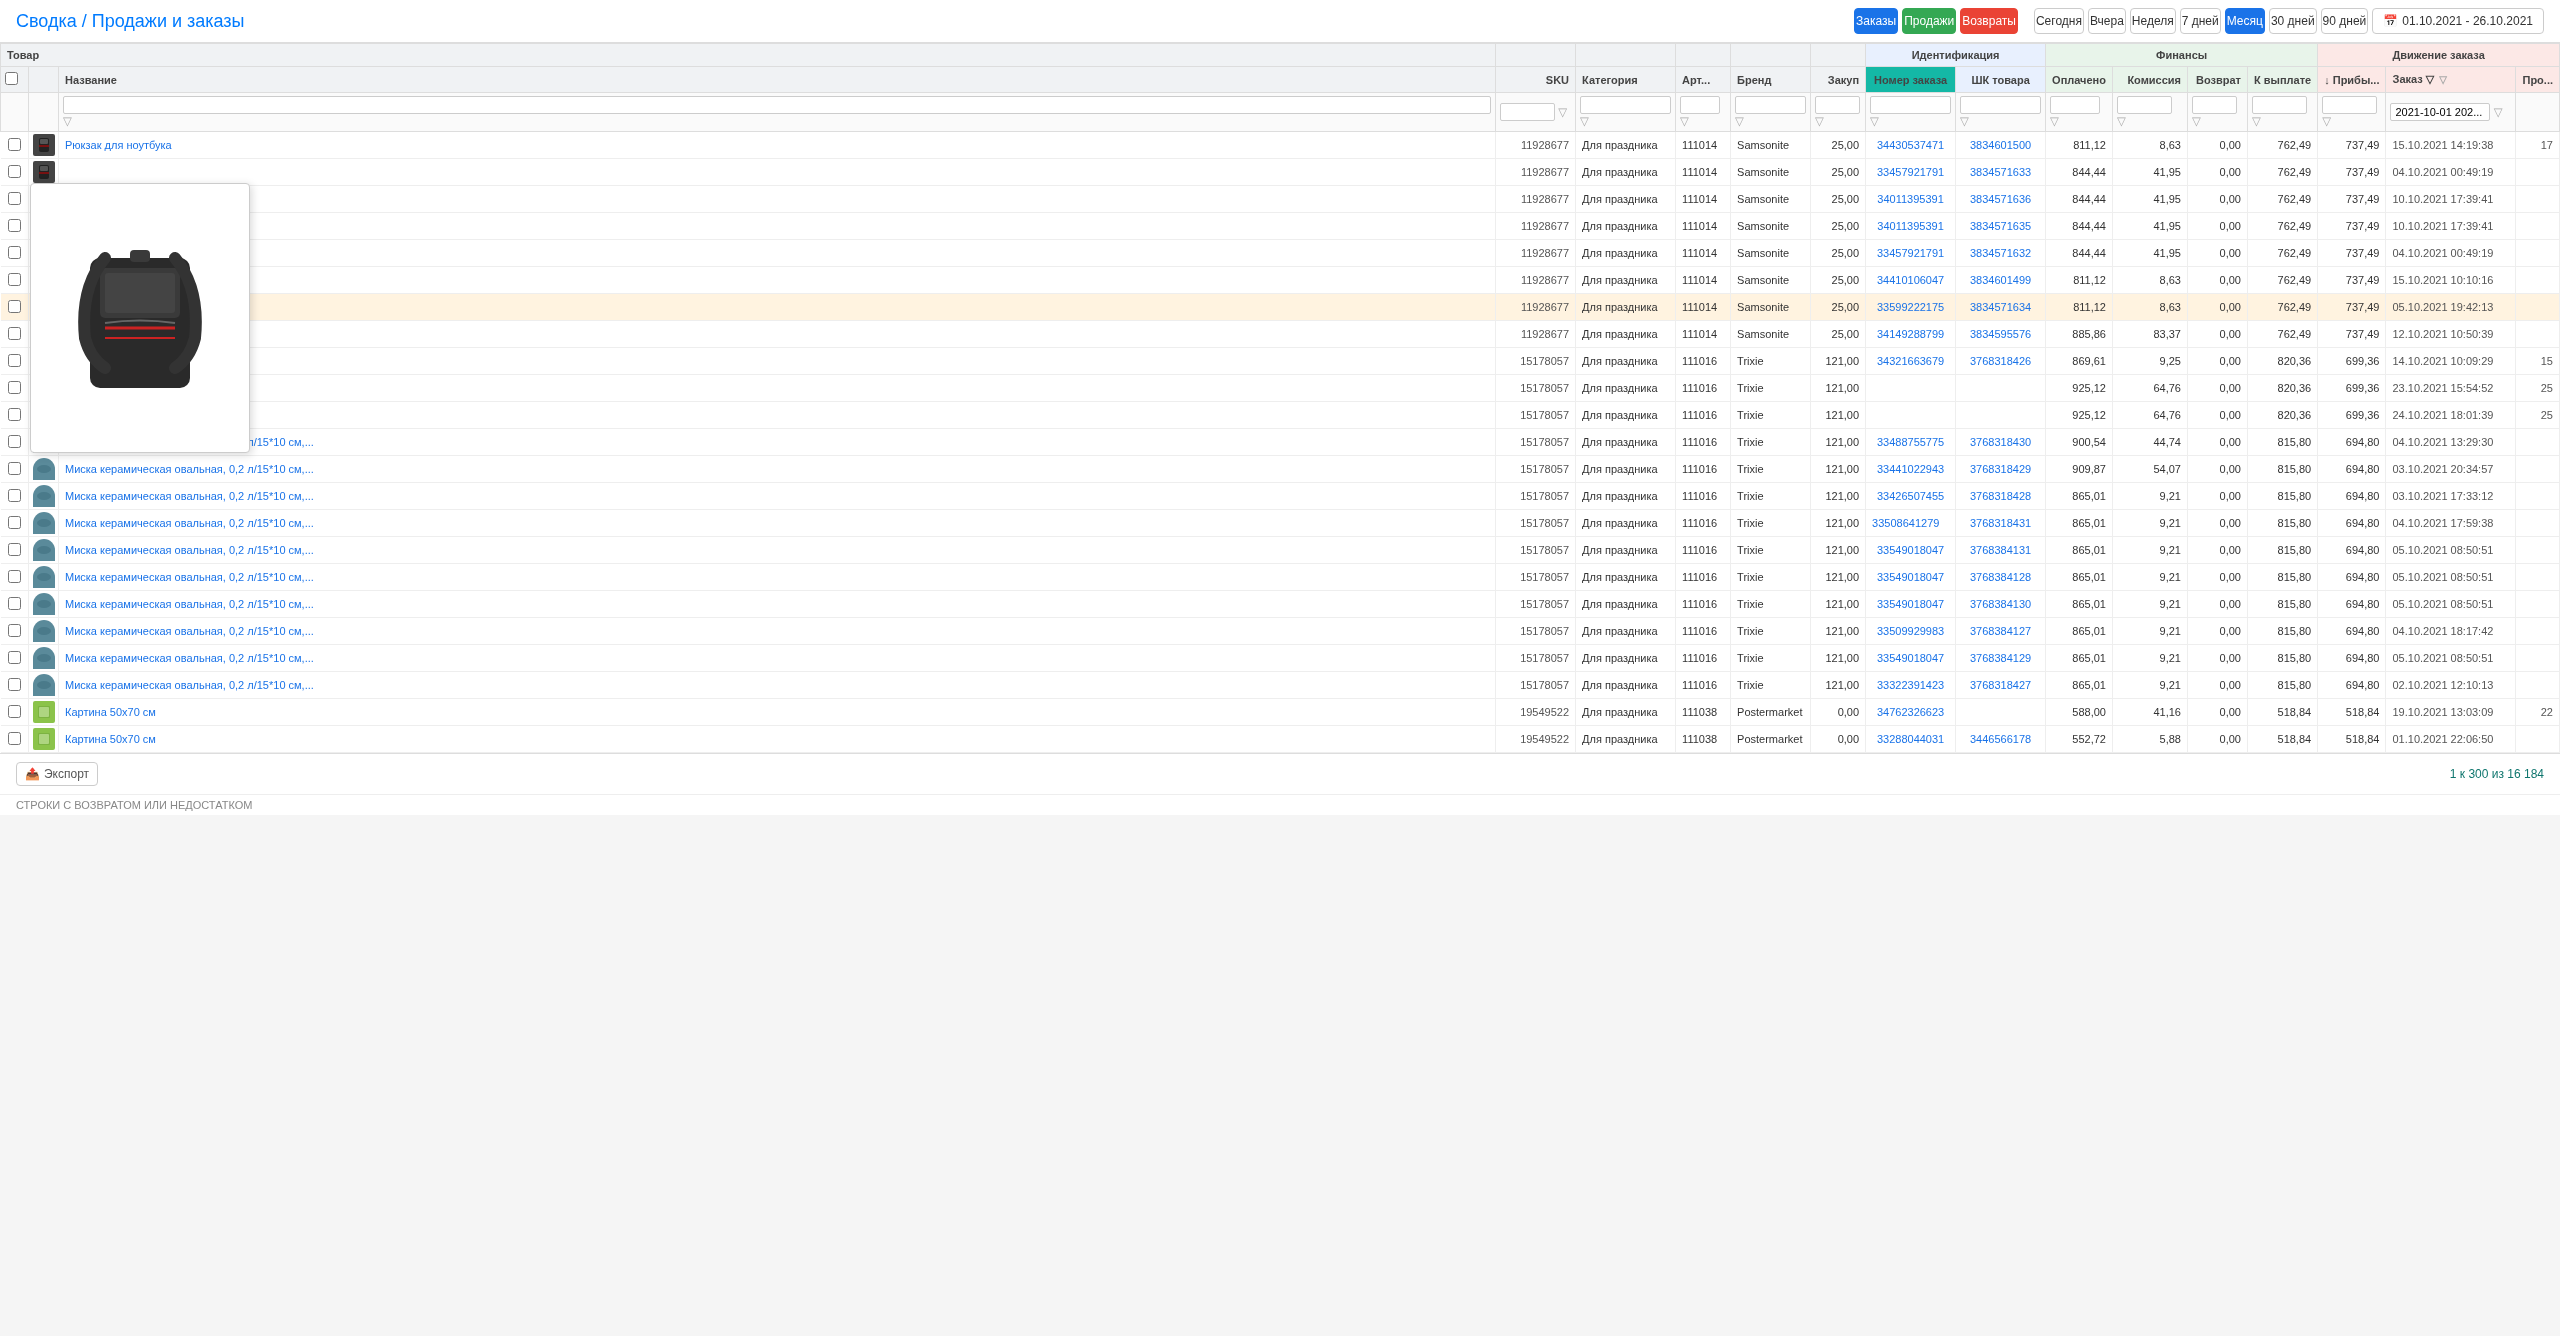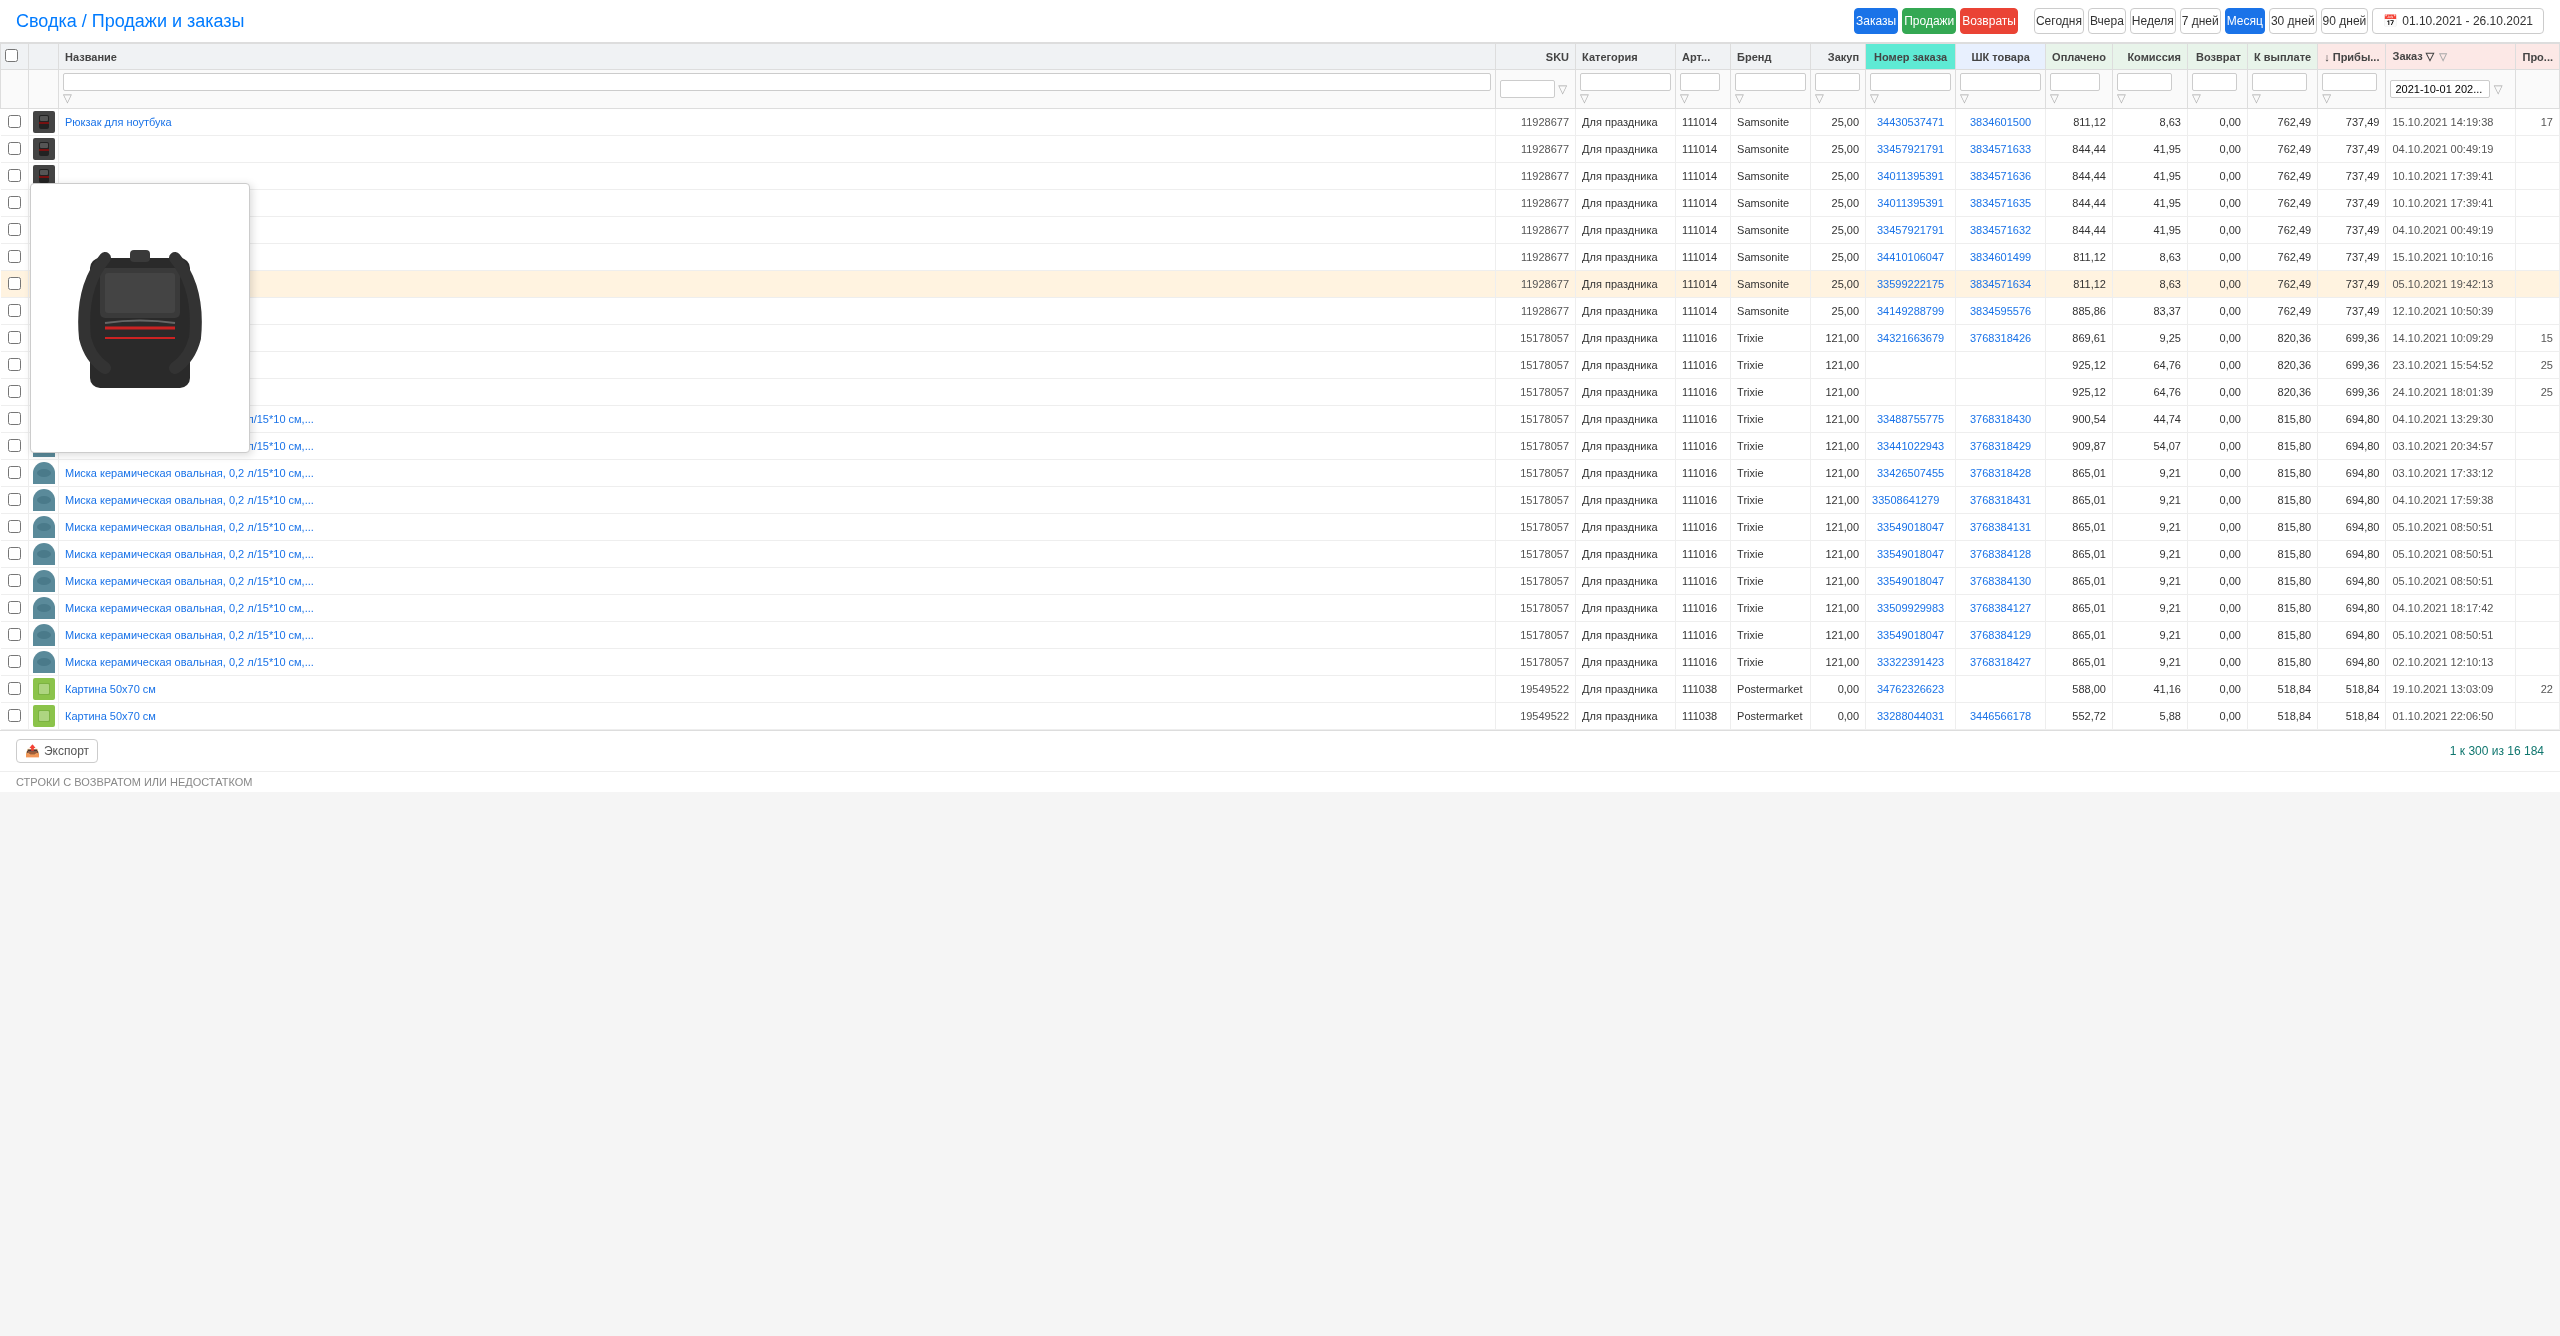--- a/index.html
+++ b/index.html
@@ -105,20 +105,39 @@
 
       <path d="M55 115 Q90 110 125 115" stroke="#666" stroke-width="2" fill="none"></path>
 
       <rect x="80" y="42" width="20" height="12" rx="4" fill="#3a3a3a"></rect>
     </svg>
   </div>
 
   <table>
     <thead>
 
+      <tr>
+        <th colspan="3" style="background:#f0f2f4; border:1px solid #ddd; text-align:left; font-weight:600; font-size:11px; padding:5px 6px;">
+          <span>Товар</span>
+        </th>
+        <th colspan="1" style="background:#f0f2f4; border:1px solid #ddd;"></th>
+        <th colspan="1" style="background:#f0f2f4; border:1px solid #ddd;"></th>
+        <th colspan="1" style="background:#f0f2f4; border:1px solid #ddd;"></th>
+        <th colspan="1" style="background:#f0f2f4; border:1px solid #ddd;"></th>
+        <th colspan="1" style="background:#f0f2f4; border:1px solid #ddd;"></th>
+        <th colspan="2" style="background:#e8f0fe; border:1px solid #ddd; text-align:center; font-weight:600; font-size:11px; padding:5px 6px;">
+          <span>Идентификация</span>
+        </th>
+        <th colspan="4" style="background:#e8f4ea; border:1px solid #ddd; text-align:center; font-weight:600; font-size:11px; padding:5px 6px;">
+          <span>Финансы</span>
+        </th>
+        <th colspan="3" style="background:#fce8e6; border:1px solid #ddd; text-align:center; font-weight:600; font-size:11px; padding:5px 6px;">
+          <span>Движение заказа</span>
+        </th>
+      </tr>
 
       <tr>
         <th class="col-checkbox" style="border:1px solid #ddd; background:#f0f2f4; padding:5px 4px;">
           <input type="checkbox" style="cursor: pointer;">
         </th>
         <th class="col-img" style="border:1px solid #ddd; background:#f0f2f4;"></th>
         <th class="col-name" style="border:1px solid #ddd; background:#f0f2f4;">
           <div class="th-inner">
             <span>Название</span>
           </div>
@@ -131,21 +150,21 @@
         </th>
         <th class="col-art" style="border:1px solid #ddd; background:#f0f2f4;">
           <span>Арт...</span>
         </th>
         <th class="col-brand" style="border:1px solid #ddd; background:#f0f2f4;">
           <span>Бренд</span>
         </th>
         <th class="col-zakup" style="border:1px solid #ddd; background:#f0f2f4; text-align:right;">
           <span>Закуп</span>
         </th>
-        <th class="col-order" style="border:1px solid #ddd; background:#5eead4; text-align:center;">
+        <th class="col-order" style="border:1px solid #ddd; background:#14b8a6; text-align:center;">
           <span>Номер заказа</span>
         </th>
         <th class="col-barcode" style="border:1px solid #ddd; background:#e8f0fe; text-align:center;">
           <span>ШК товара</span>
         </th>
         <th class="col-paid" style="border:1px solid #ddd; background:#e8f4ea; text-align:right;">
           <span>Оплачено</span>
         </th>
         <th class="col-commission" style="border:1px solid #ddd; background:#e8f4ea; text-align:right;">
           <span>Комиссия</span>

